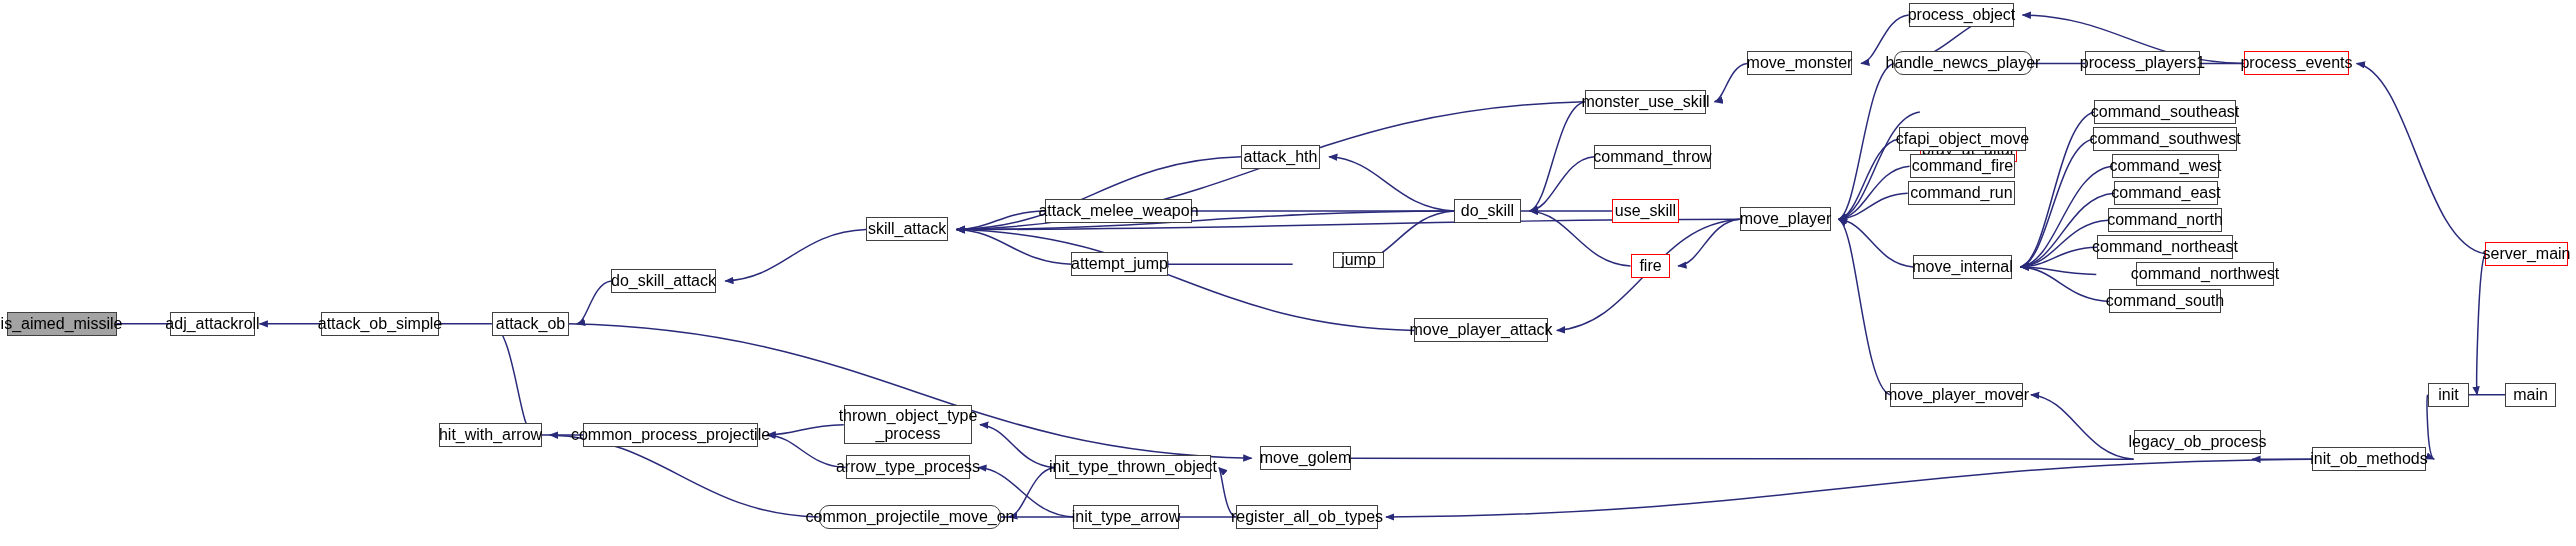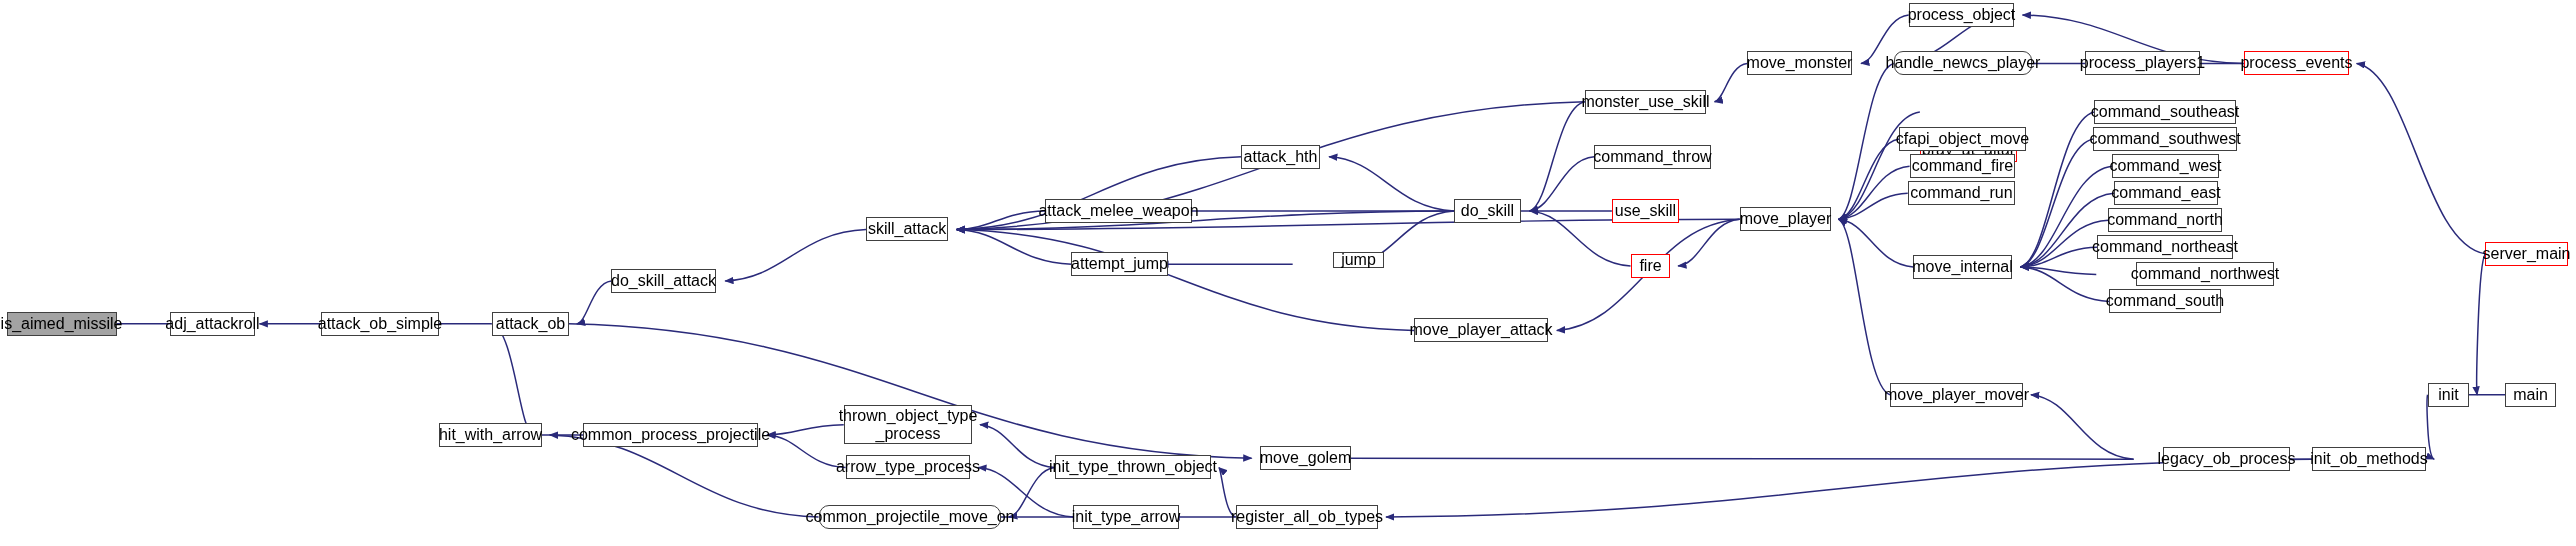--- a/index.html
+++ b/index.html
@@ -138,21 +138,21 @@
       <div class="node" style="left: 1913px; top: 255px; width: 99px; height: 24px;">move_internal</div>
       <div class="node" style="left: 2094px; top: 100px; width: 142px; height: 24px;">command_southeast</div>
       <div class="node" style="left: 2093px; top: 127px; width: 144px; height: 24px;">command_southwest</div>
       <div class="node" style="left: 2112px; top: 154px; width: 107px; height: 24px;">command_west</div>
       <div class="node" style="left: 2114px; top: 181px; width: 104px; height: 24px;">command_east</div>
       <div class="node" style="left: 2108px; top: 208px; width: 114px; height: 24px;">command_north</div>
       <div class="node" style="left: 2097px; top: 235px; width: 136px; height: 24px;">command_northeast</div>
       <div class="node" style="left: 2096px; top: 262px; width: 138px; height: 24px; margin-left: 40px;">command_northwest</div>
       <div class="node" style="left: 2109px; top: 289px; width: 112px; height: 24px;">command_south</div>
       <div class="node" style="left: 1890px; top: 383px; width: 133px; height: 24px;">move_player_mover</div>
-      <div class="node" style="left: 2134px; top: 447px; width: 127px; height: 24px; margin-left: 29px;">legacy_ob_process</div>
+      <div class="node" style="left: 2134px; top: 430px; width: 127px; height: 24px;">legacy_ob_process</div>
       <div class="node" style="left: 2312px; top: 447px; width: 114px; height: 24px;">init_ob_methods</div>
       <div class="node" style="left: 2428px; top: 383px; width: 41px; height: 24px;">init</div>
       <div class="node" style="left: 2505px; top: 383px; width: 51px; height: 24px;">main</div>
       <div class="node red" style="left: 2485px; top: 242px; width: 83px; height: 24px;">server_main</div>
       <div class="node" style="left: 439px; top: 423px; width: 103px; height: 24px;">hit_with_arrow</div>
       <div class="node" style="left: 583px; top: 423px; width: 175px; height: 24px;">common_process_projectile</div>
       <div class="node" style="left: 844px; top: 405px; width: 128px; height: 39px;">thrown_object_type
 _process</div>
       <div class="node" style="left: 846px; top: 455px; width: 124px; height: 24px;">arrow_type_process</div>
       <div class="node" style="left: 1055px; top: 455px; width: 156px; height: 24px;">init_type_thrown_object</div>

